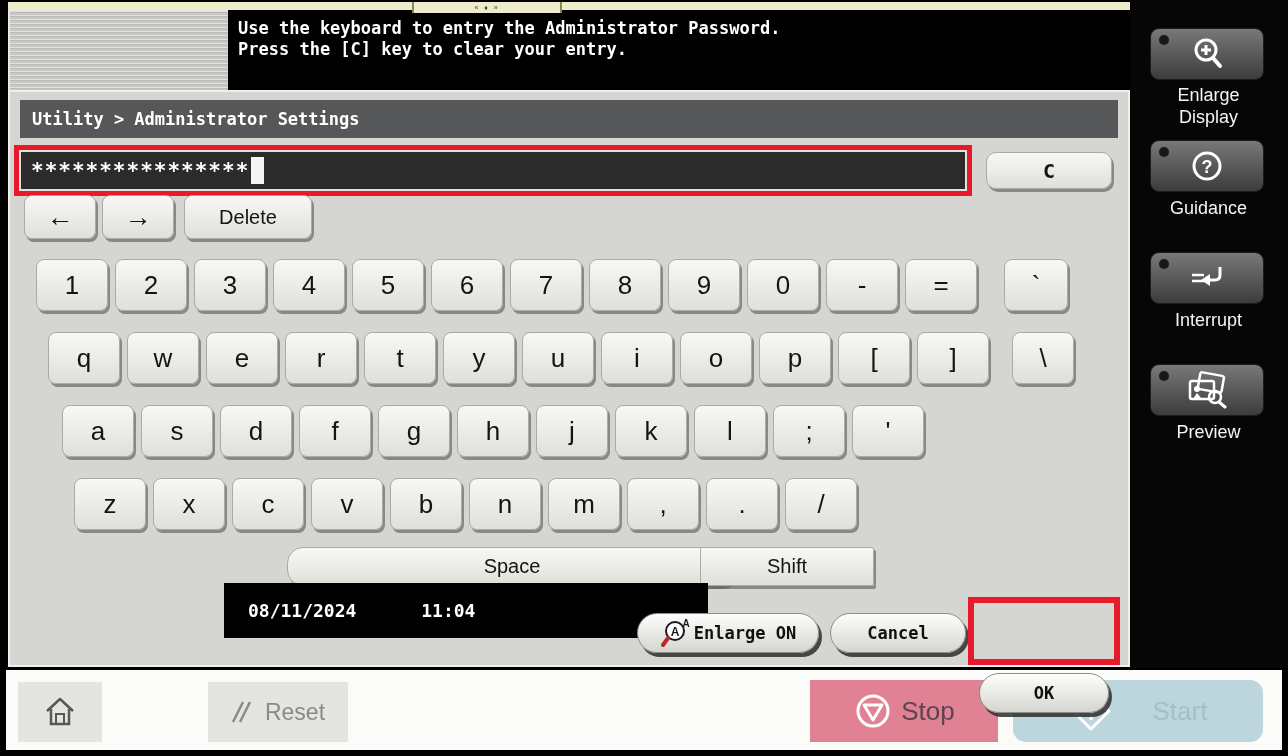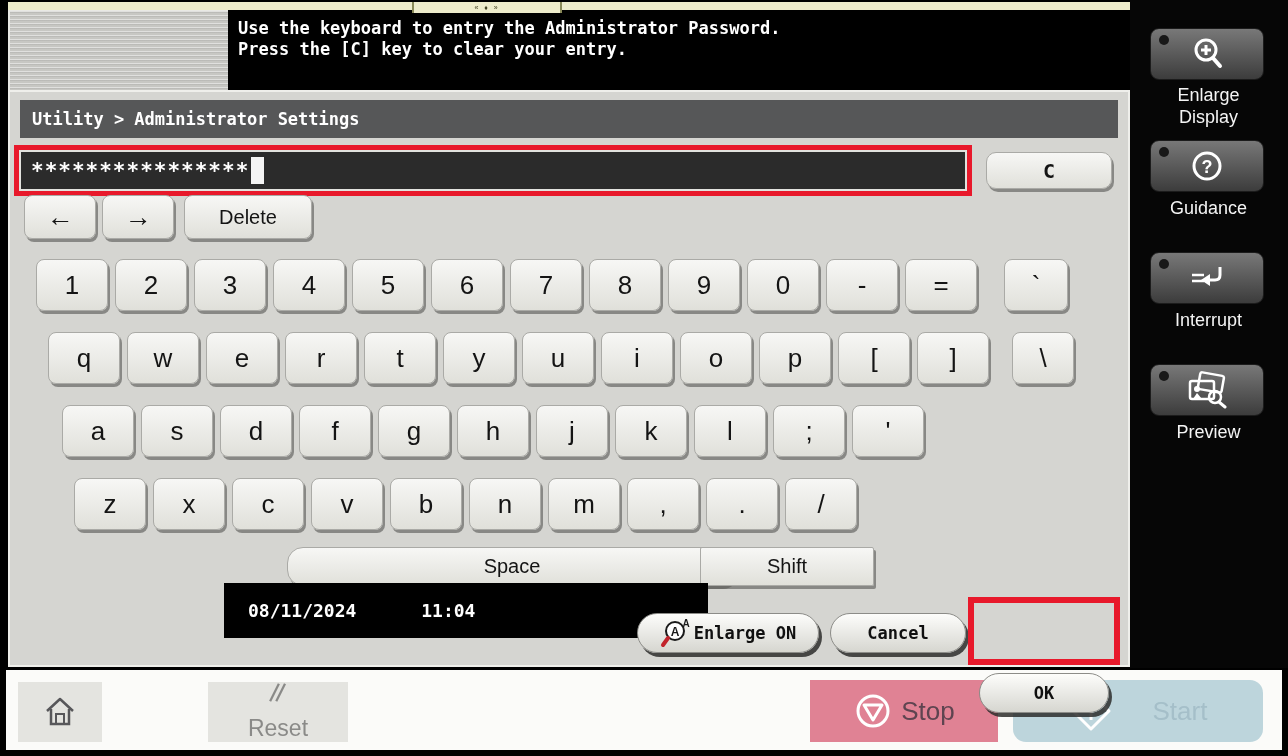--- a/index.html
+++ b/index.html
@@ -92,21 +92,21 @@
   .b1 { top:28px; }  .l1 { top:84px; }
   .b2 { top:140px; } .l2 { top:197px; }
   .b3 { top:252px; } .l3 { top:309px; }
   .b4 { top:364px; } .l4 { top:421px; }
 
   
   .bottombar { position:absolute; left:6px; top:670px; width:1276px; height:80px; background:#fbfbf9; }
   .hw-btn { position:absolute; display:flex; align-items:center; justify-content:center; gap:16px; cursor:pointer; }
   .home-btn  { left:12px;  top:12px; width:84px;  height:60px; background:#e4e4e0; }
   .reset-btn { left:202px; top:12px; width:140px; height:60px; background:#e4e4e0;
-               color:#8a8a88; font-size:23px; gap:12px;flex-direction:column; }
+               color:#8a8a88; font-size:23px; gap:12px; }
   .stop-btn  { left:804px; top:10px; width:188px; height:62px; background:#e08294;
                color:#5e4450; font-size:26px; gap:8px; }
   .start-btn { left:1007px; top:10px; width:250px; height:62px; background:#bdd5dc;
                color:#a5bfc9; font-size:26px; gap:40px;border-radius:13px; }
 
   svg { display:block; }
 </style>
 </head>
 <body>
 

